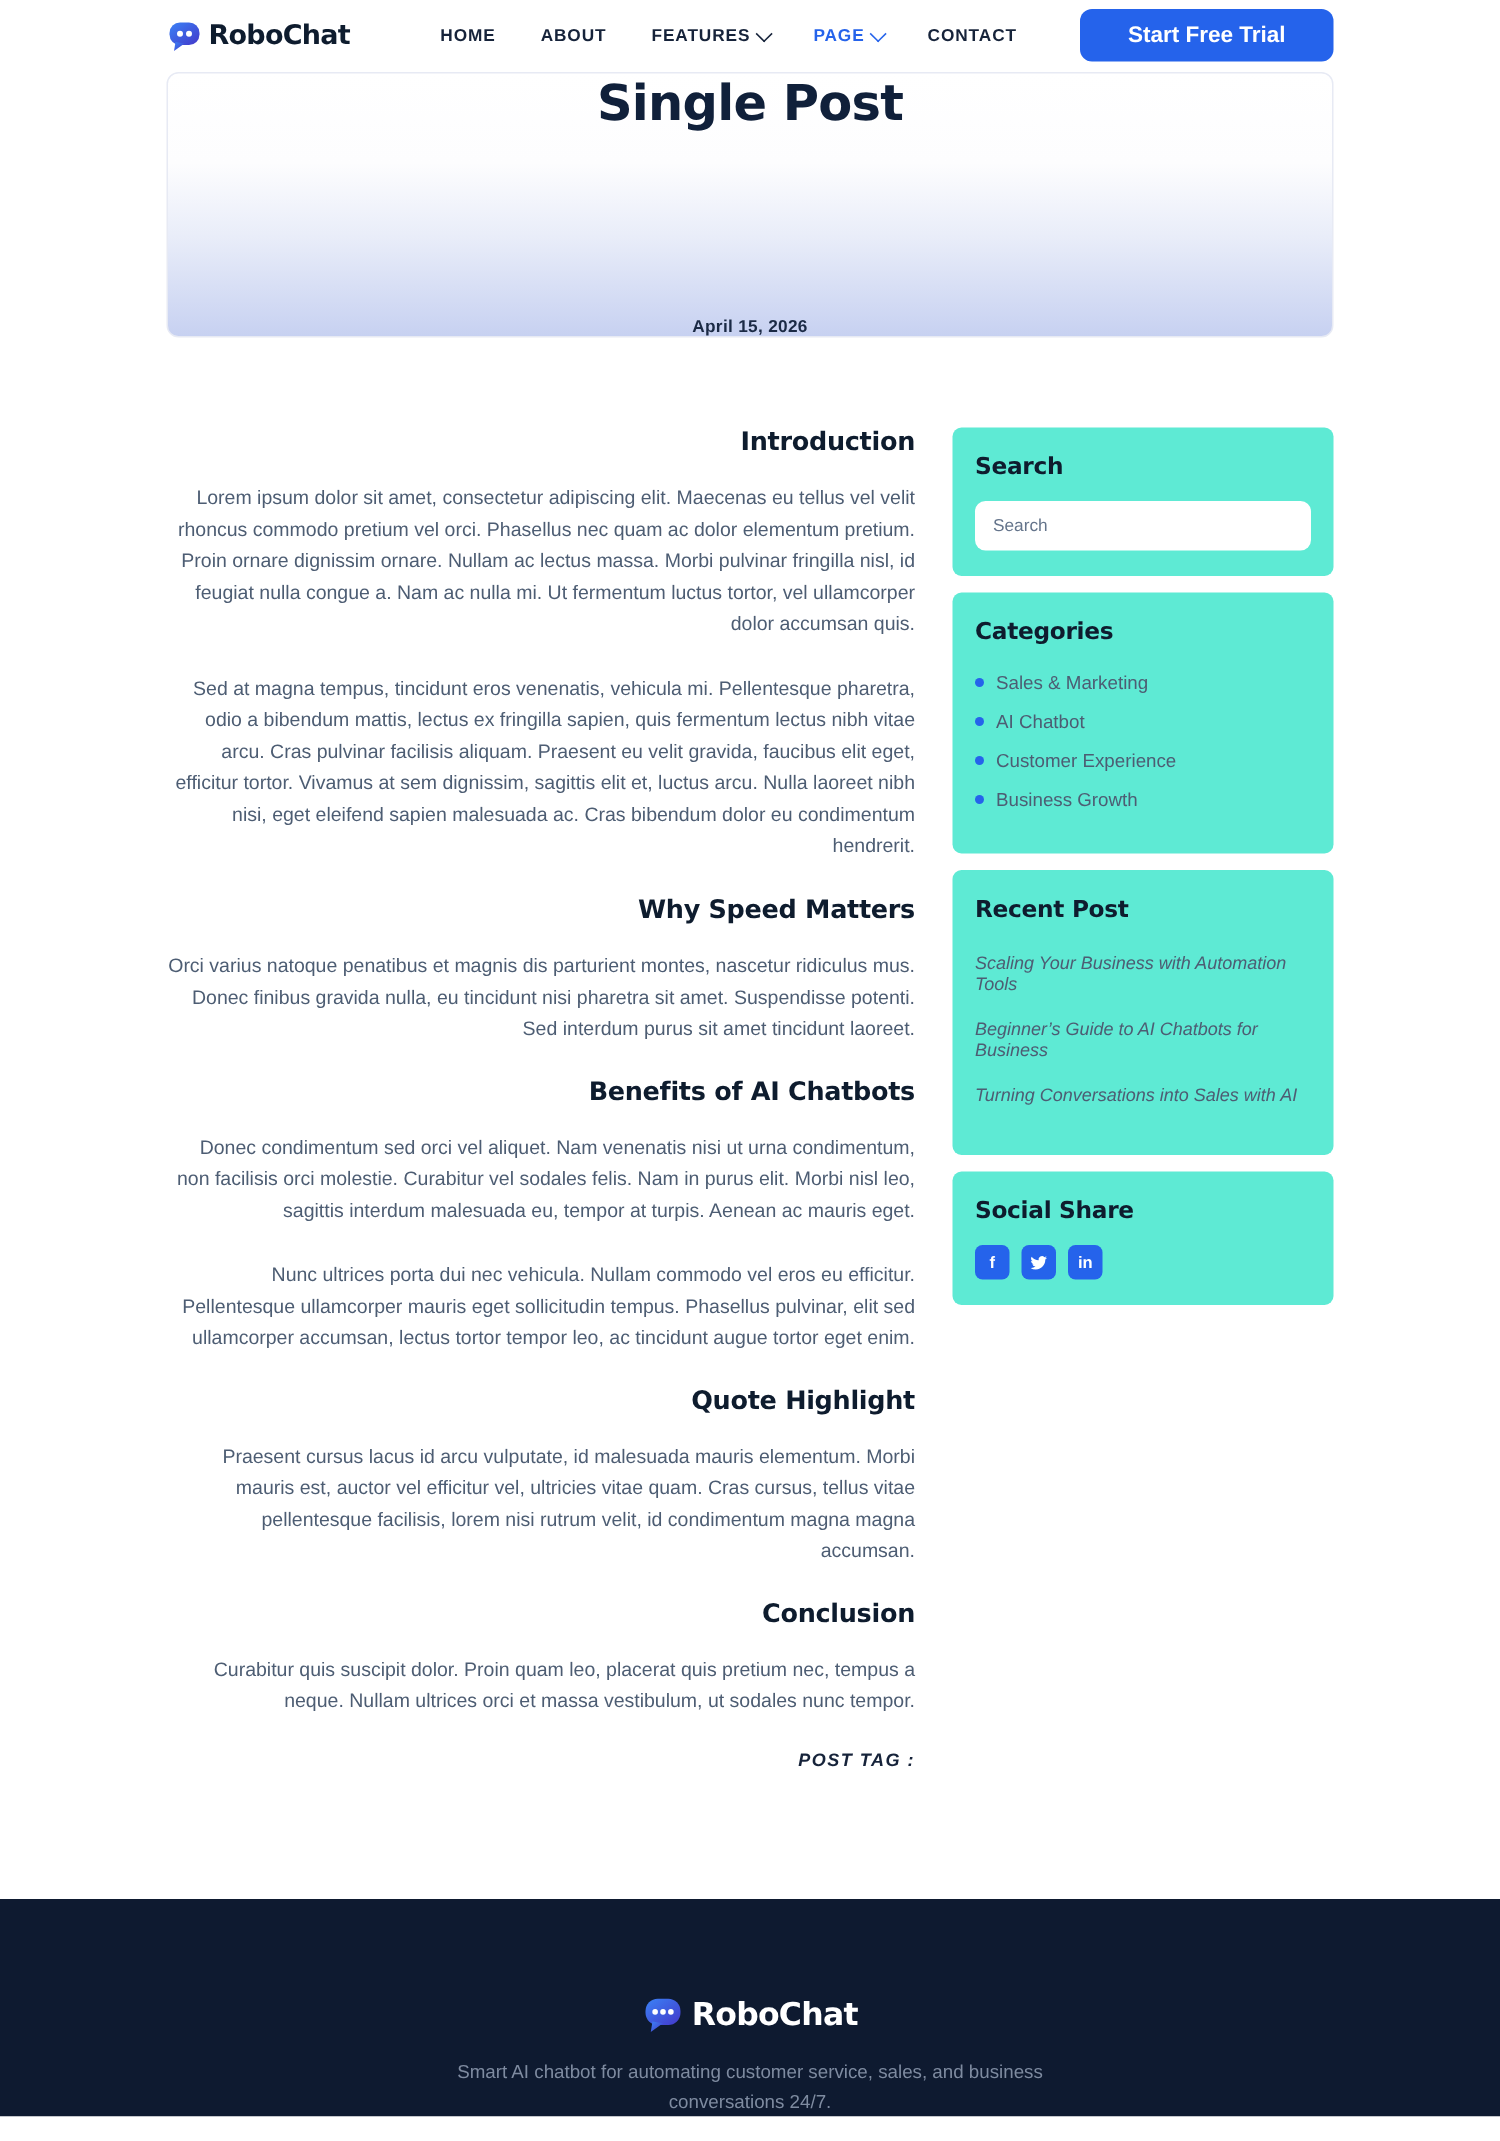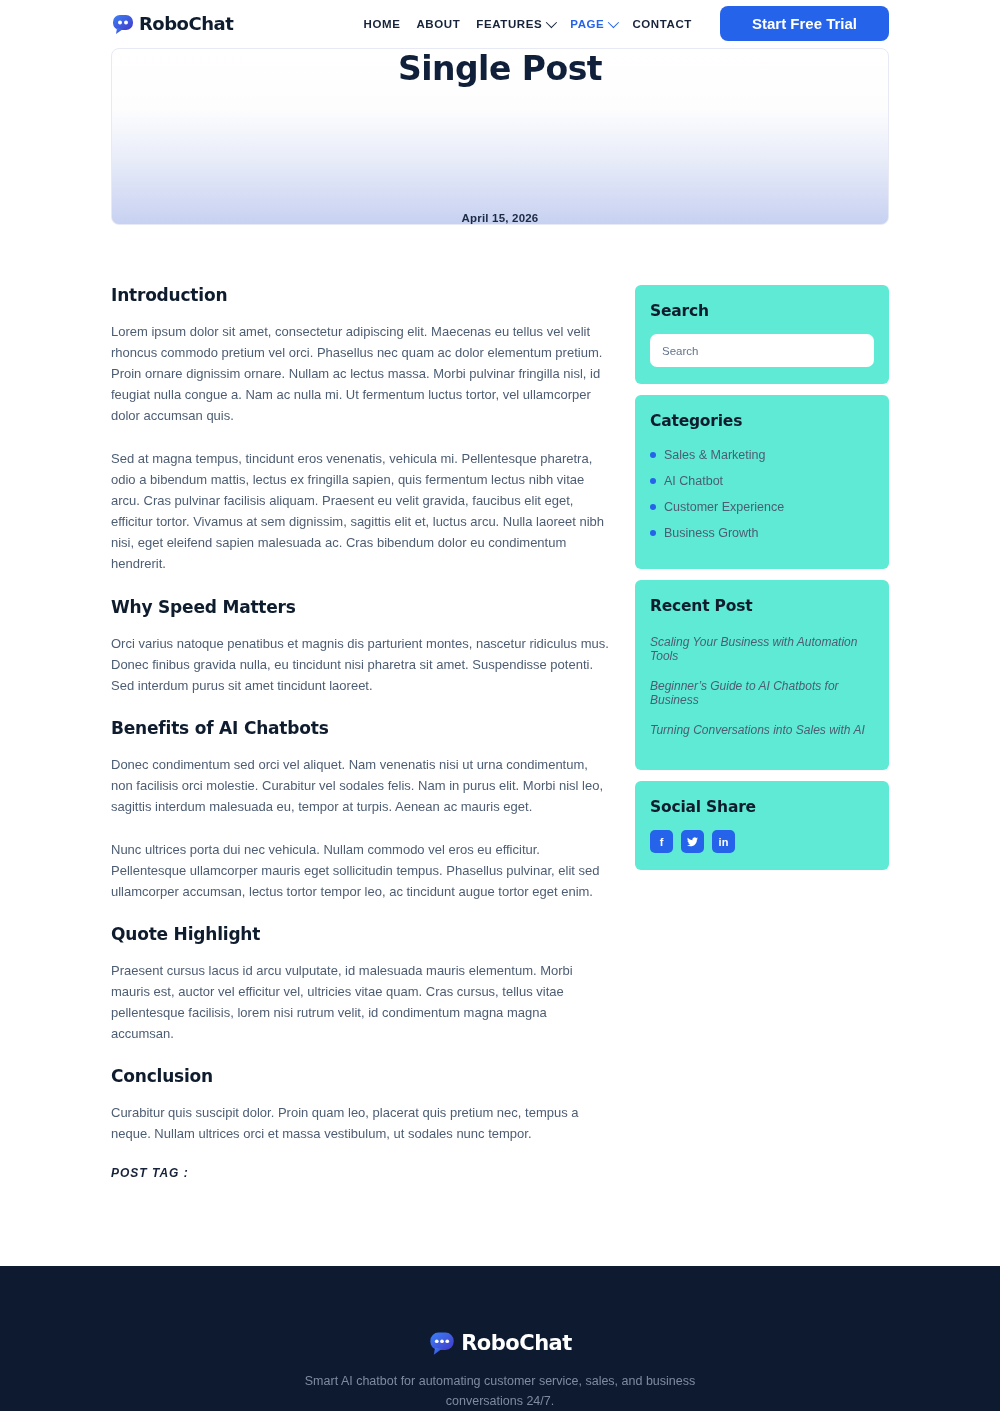--- a/index.html
+++ b/index.html
@@ -3,37 +3,37 @@
 <meta charset="utf-8">
 <style>
   * { margin:0; padding:0; box-sizing:border-box; }
   html,body { width:1000px; background:#ffffff; font-family:"Liberation Sans", sans-serif; }
   .container { width:778px; margin:0 auto; }
 
   
   .header { height:47px; display:flex; align-items:center; justify-content:space-between; padding:0 111px; background:#ffffff; }
   .logo { display:flex; align-items:center; gap:4px; cursor:pointer; }
   .logo-text { font-family:"DejaVu Sans", sans-serif; font-weight:800; font-size:18px; color:#0e1c2e; letter-spacing:-0.5px; }
-  .nav { display:flex; align-items:center; gap:16px; }
+  .nav { display:flex; align-items:center; gap:30px; }
   .nav-item { display:flex; align-items:center; gap:4px; font-size:11.5px; font-weight:700; letter-spacing:0.6px; color:#16233a; cursor:pointer; text-transform:uppercase; }
   .nav-item.active { color:#2563eb; }
   .chev { width:8px; height:8px; border-right:1.6px solid #16233a; border-bottom:1.6px solid #16233a; transform:rotate(45deg) translateY(-2px); display:inline-block; }
   .nav-item.active .chev { border-color:#2563eb; }
   .cta-btn { margin-left:12px; background:#2563eb; color:#ffffff; font-size:15px; font-weight:700; border:none; border-radius:8px; padding:9px 32px; cursor:pointer; font-family:"Liberation Sans", sans-serif; }
 
   
   .hero { width:778px; height:177px; margin:1px auto 0; border-radius:8px; border:1px solid #e7eaf4;
           background:linear-gradient(180deg,#ffffff 0%,#fdfdfe 34%,#e9edf9 62%,#c7d1f1 100%);
           display:flex; flex-direction:column; align-items:center; justify-content:space-between; }
   .hero-title { font-family:"DejaVu Sans", sans-serif; font-weight:800; font-size:33px; color:#10203a; letter-spacing:-0.5px; }
   .hero-date { margin-top:10px; font-size:11.5px; font-weight:700; color:#1b2a45; letter-spacing:0.2px; }
 
   
   .main { display:flex; gap:25px; margin-top:60px; align-items:flex-start; }
-  .article { flex:1; min-width:0; }
+  .article { flex:1; min-width:0;text-align:right; }
   .sec-heading { font-family:"DejaVu Sans", sans-serif; font-weight:800; font-size:17px; color:#0e1c2e; margin-bottom:16px; letter-spacing:-0.2px; }
   .article p { font-size:13px; line-height:1.62; color:#4d5d73; margin-bottom:22px; }
   .section { margin-bottom:8px; }
   .post-tag { margin-top:14px; font-size:12px; font-weight:800; letter-spacing:1px; color:#16233a;font-style:italic; }
 
   
   .sidebar { width:254px; flex-shrink:0; }
   .card { background:#5eead4; border-radius:6px; padding:17px 15px; margin-bottom:11px; }
   .card-title { font-family:"DejaVu Sans", sans-serif; font-weight:800; font-size:15.5px; color:#0e1c2e; margin-bottom:14px; letter-spacing:-0.2px; }
   .search-input { width:100%; height:33px; border:none; border-radius:7px; background:#ffffff; padding:0 12px; font-size:11.5px; color:#334155; outline:none; font-family:"Liberation Sans", sans-serif; }

